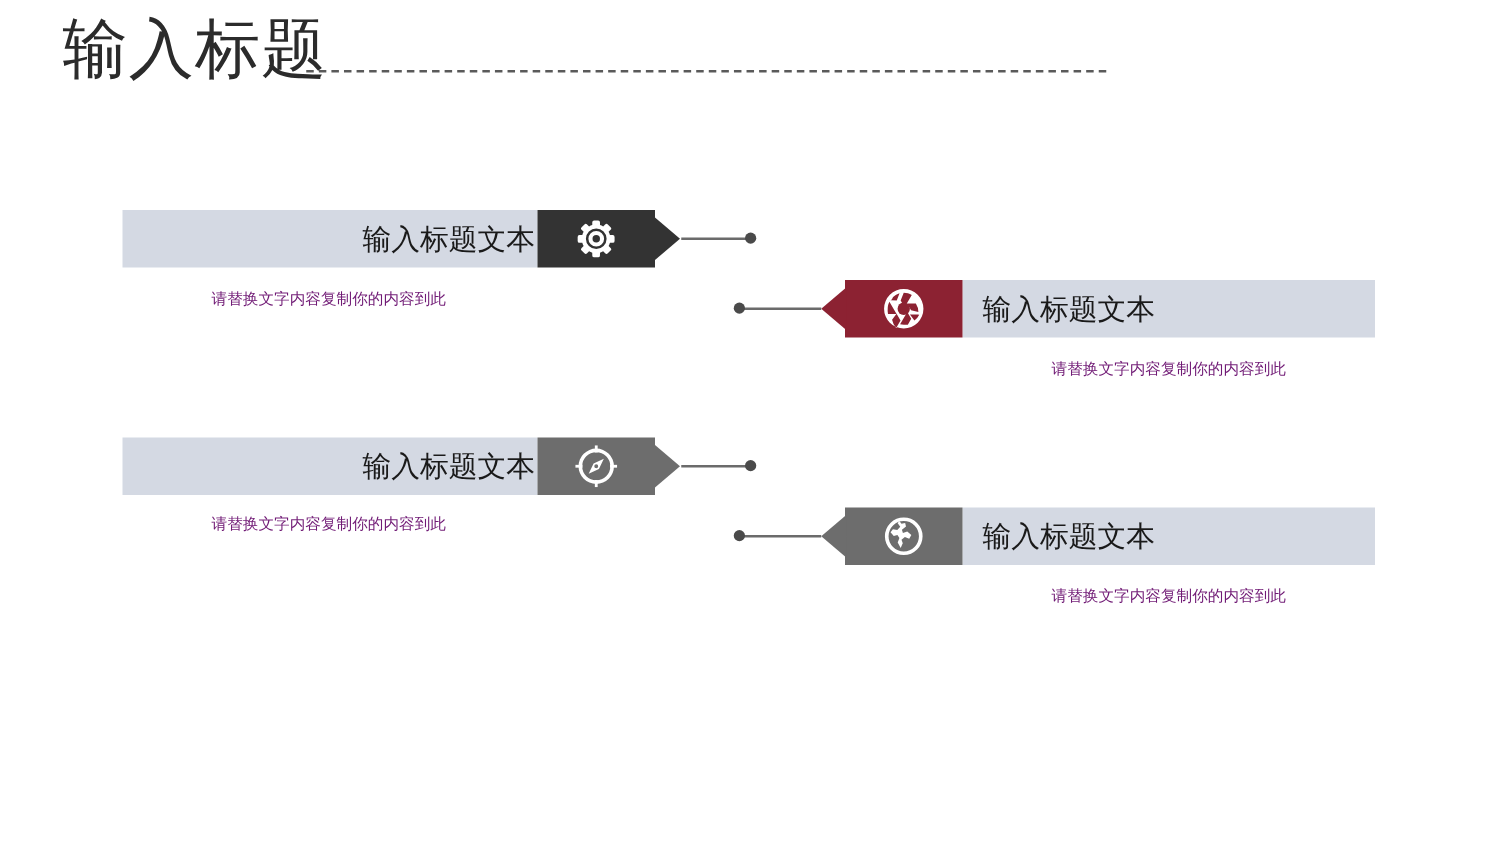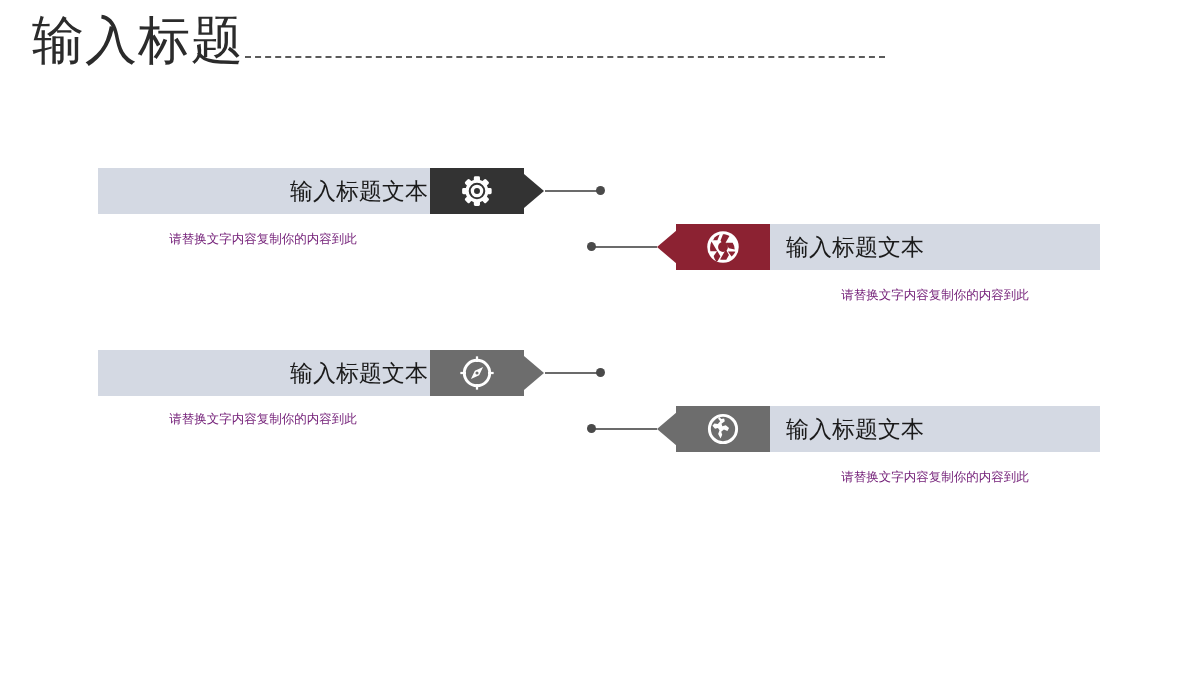--- a/index.html
+++ b/index.html
@@ -12,21 +12,21 @@
     height: 675px;
     position: relative;
     overflow: hidden;
     font-family: "Liberation Sans", "DejaVu Sans", sans-serif;
     color: #231f20;
   }
 
   
   #page-title {
     position: absolute;
-    left: 32px;
+    left: 50px;
     top: 10px;
     font-family: "Liberation Serif", "DejaVu Serif", serif;
     font-size: 52px;
     line-height: 62px;
     font-weight: 400;
     color: #2b2b2b;
     letter-spacing: 1px;
     white-space: nowrap;
   }
   #title-rule {

